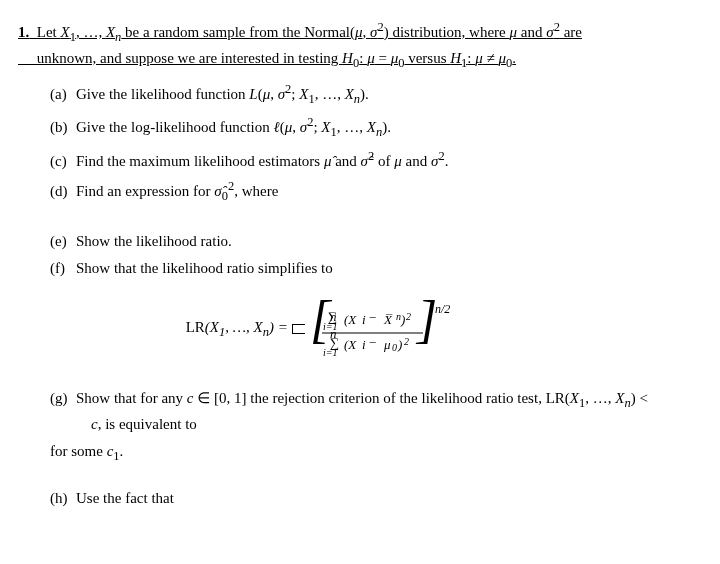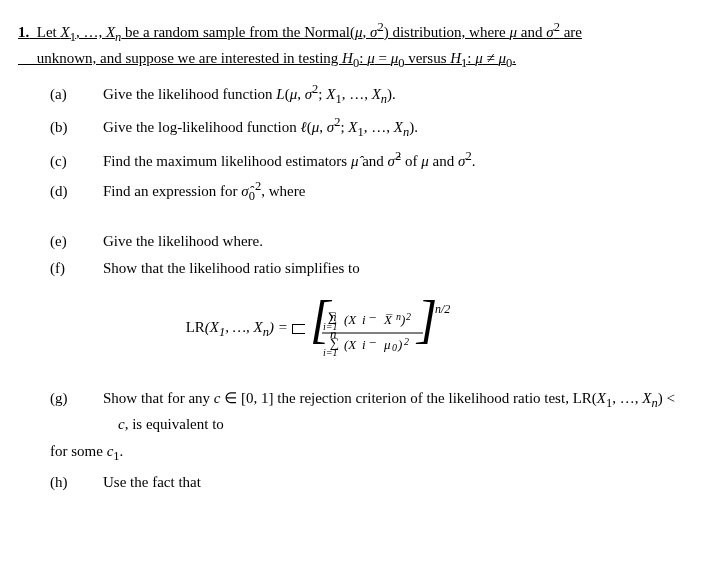--- a/index.html
+++ b/index.html
@@ -31,21 +31,20 @@
       min-width: 22px;
       font-style: normal;
     }
     .math-block {
       text-align: center;
       margin: 10px 0 10px 0;
       font-style: italic;
     }
     .sub-item-text {
       flex: 1;
-      margin-left: 27px;
     }
     .spacer { height: 10px; }
   </style>
 </head>
 <body>
 
 <div class="problem">
 
   <div class="problem-intro">
     <b>1.</b>&nbsp; Let <i>X</i><sub>1</sub>, …, <i>X<sub>n</sub></i> be a random sample from the Normal(<i>μ</i>, <i>σ</i><sup>2</sup>) distribution, where <i>μ</i> and <i>σ</i><sup>2</sup> are
@@ -80,21 +79,21 @@
     </span>
   </div>
 
 
   <div class="spacer"></div>
   <div class="spacer"></div>
 
   <div class="sub-item">
     <span class="sub-label">(e)</span>
     <span class="sub-item-text">
-      Give the likelihood where.
+      Show the likelihood ratio.
     </span>
   </div>
 
   <div class="sub-item">
     <span class="sub-label">(f)</span>
     <span class="sub-item-text">
       Show that the likelihood ratio simplifies to
     </span>
   </div>
 
@@ -144,21 +143,21 @@
 
   <div class="sub-item">
     <span class="sub-label">(g)</span>
     <span class="sub-item-text">
       Show that for any <i>c</i> ∈ [0, 1] the rejection criterion of the likelihood ratio test, LR(<i>X</i><sub>1</sub>, …, <i>X<sub>n</sub></i>) &lt;
       <br>&nbsp;&nbsp;&nbsp;&nbsp;<i>c</i>, is equivalent to
     </span>
   </div>
 
 
-  <div style="margin-left:32px; margin-bottom:4px;">
+  <div style="margin-left:32px; margin-bottom:20px;">
     for some <i>c</i><sub>1</sub>.
   </div>
 
   <div class="sub-item">
     <span class="sub-label">(h)</span>
     <span class="sub-item-text">
       Use the fact that
     </span>
   </div>
 

